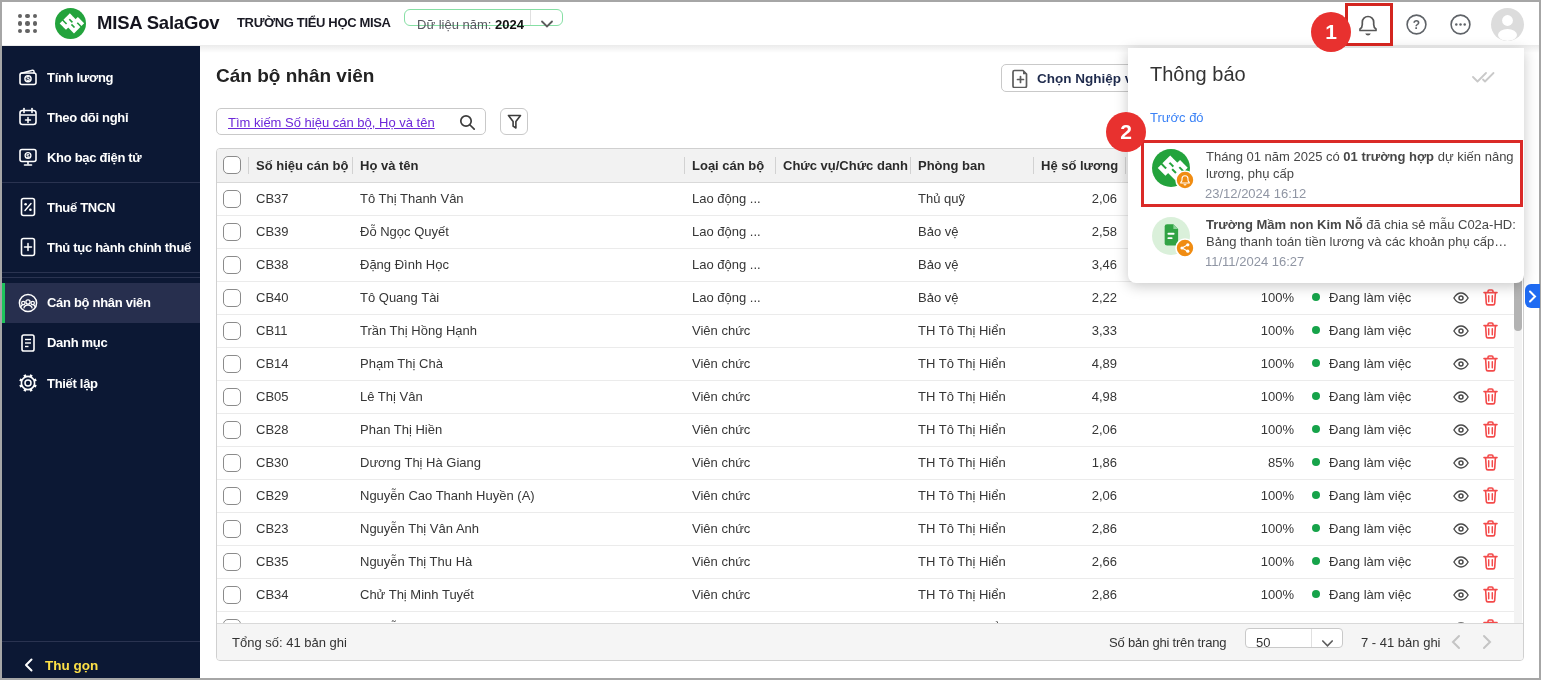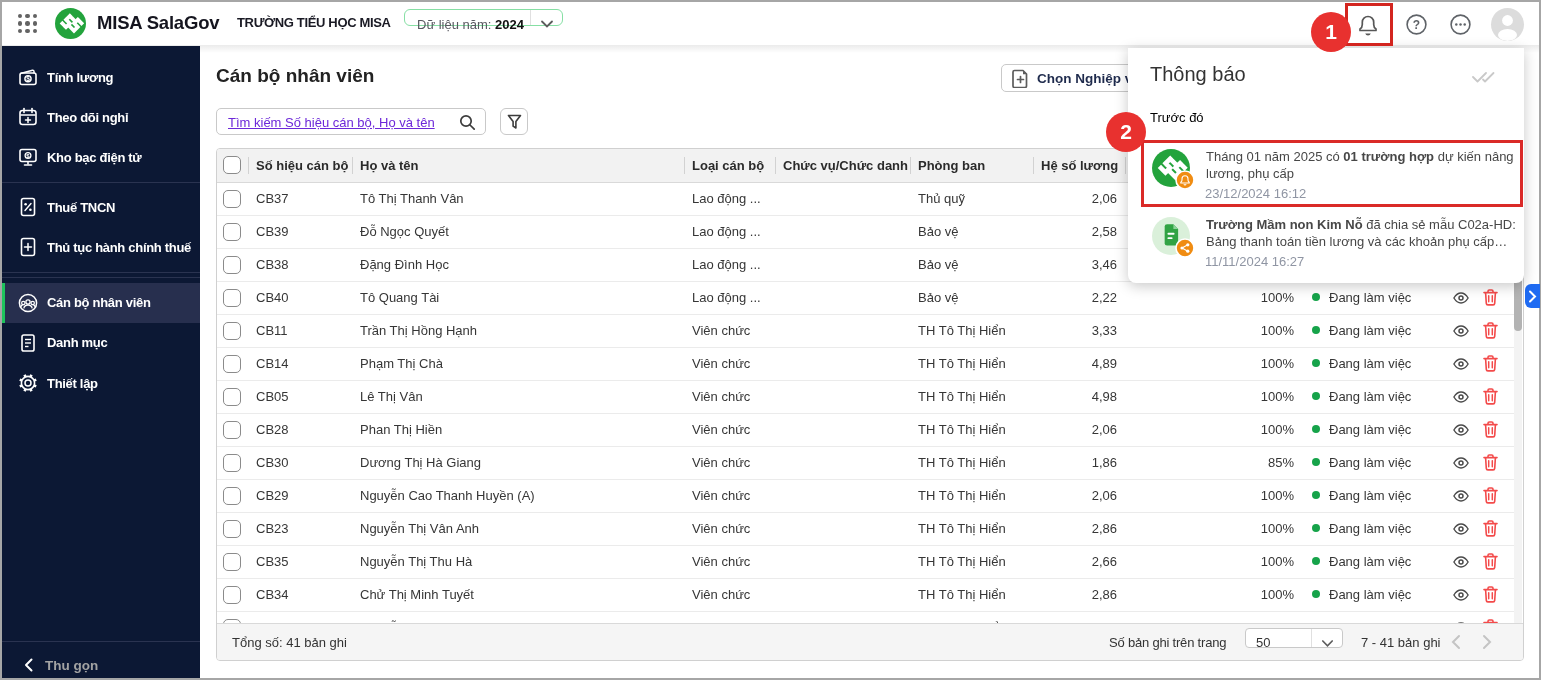--- a/index.html
+++ b/index.html
@@ -24,21 +24,21 @@
 
 
 .sidebar { position:absolute; left:2px; top:46px; width:198px; height:632px; background:#0c1834; z-index:4; }
 .menu { position:absolute; top:11px; left:0; width:100%; }
 .mitem { position:relative; height:40px; display:flex; align-items:center; color:#fff; }
 .mitem .mi { width:20px; height:20px; margin-left:16px; flex:none; }
 .mitem .mt { margin-left:9px; font-size:13px; font-weight:700; letter-spacing:-0.3px; white-space:nowrap; }
 .mdiv { height:1px; background:#2a3350; margin:4.5px 0; }
 .mitem.active { background:#272f4e; }
 .mitem.active::before { content:""; position:absolute; left:0; top:0; width:3px; height:100%; background:#1dc45c; }
-.collapse { position:absolute; left:0; bottom:0; width:100%; height:37px; border-top:1px solid #2a3350; display:flex; align-items:flex-start; padding-top:16px; color:#a3a3a3; }
+.collapse { position:absolute; left:0; bottom:0; width:100%; height:37px; border-top:1px solid #2a3350; display:flex; align-items:flex-start; padding-top:16px; color:#fde047; }
 .collapse .mt { margin-left:12px; font-size:13.5px; font-weight:700; }
 .collapse svg { margin-left:22px; }
 
 
 .main { position:absolute; left:200px; top:46px; right:2px; bottom:2px; background:#fff; }
 .main::before { content:""; position:absolute; left:0; top:0; width:100%; height:7px; background:linear-gradient(rgba(0,0,0,0.07),rgba(0,0,0,0)); }
 .pagetitle { position:absolute; left:16px; top:19px; font-size:19px; font-weight:700; color:#222; }
 .btn-nghiepvu { position:absolute; left:801px; top:18px; width:330px; height:28px; border:1px solid #c9c9c9; border-radius:5px; background:#fff; display:flex; align-items:center; }
 .btn-nghiepvu .txt { font-size:13.5px; font-weight:700; color:#1f2b4d; margin-left:8px; }
 .searchbox { position:absolute; left:16px; top:62px; width:270px; height:27px; border:1px solid #c9c9c9; border-radius:5px; background:#fff; }
@@ -63,21 +63,21 @@
 .tfoot .total { position:absolute; left:15px; top:11px; }
 .tfoot .lbl2 { position:absolute; left:892px; top:11px; letter-spacing:-0.2px; }
 .pagesel { position:absolute; left:1028px; top:4px; width:98px; height:20px; border:1px solid #c9c9c9; border-radius:4px; background:#fff; }
 .pagesel .v { position:absolute; left:10px; top:6px; }
 .pagesel .sep { position:absolute; right:30px; top:0; width:1px; height:100%; background:#e0e0e0; }
 .tfoot .range { position:absolute; left:1144px; top:11px; }
 
 
 .notif { position:absolute; left:1128px; top:48px; width:396px; height:235px; background:#fff; border-radius:0 0 8px 8px; box-shadow:0 3px 14px rgba(0,0,0,0.22); z-index:20; }
 .notif h2 { position:absolute; left:22px; top:15px; font-size:20px; font-weight:400; color:#333; }
-.notif .sub { position:absolute; left:22px; top:62px; font-size:13px; font-weight:400; color:#000000; }
+.notif .sub { position:absolute; left:22px; top:62px; font-size:13px; font-weight:400; color:#3b82f6; }
 .nitem { position:absolute; left:14px; width:372px; }
 .nicon { position:absolute; left:10px; top:8px; width:38px; height:38px; }
 .ntext { position:absolute; left:64px; top:8px; width:306px; font-size:13px; line-height:16.5px; color:#474747; white-space:nowrap; }
 .ndate { position:absolute; left:63px; font-size:13px; color:#8f95a3; }
 .redbox2 { position:absolute; left:1141px; top:140px; width:382px; height:67px; border:3.5px solid #da2a28; z-index:26; }
 .badge2 { position:absolute; left:1106px; top:112px; width:40px; height:40px; border-radius:50%; background:#e8312f; color:#fff; font-size:21px; font-weight:700; text-align:center; line-height:40px; z-index:27; }
 
 
 .bluetab { position:absolute; left:1525px; top:284px; width:15px; height:24px; background:#1f6bf2; border-radius:6px 0 0 6px; z-index:6; display:flex; align-items:center; }
 </style>

